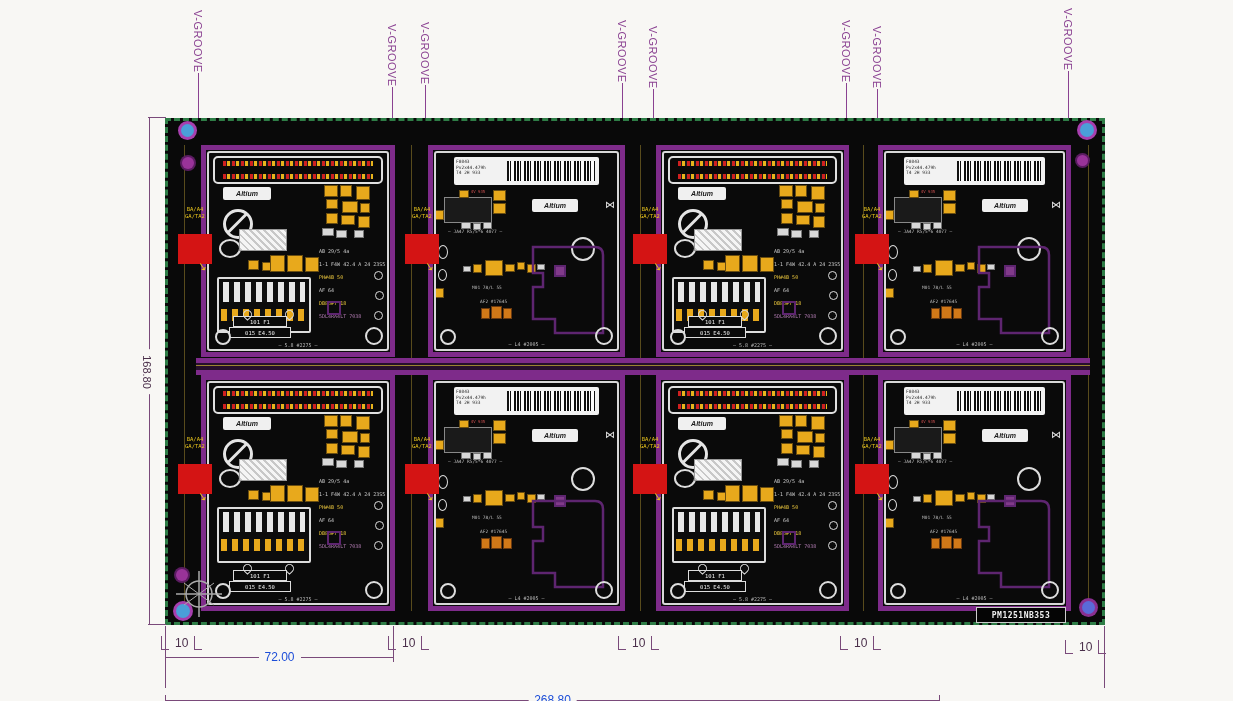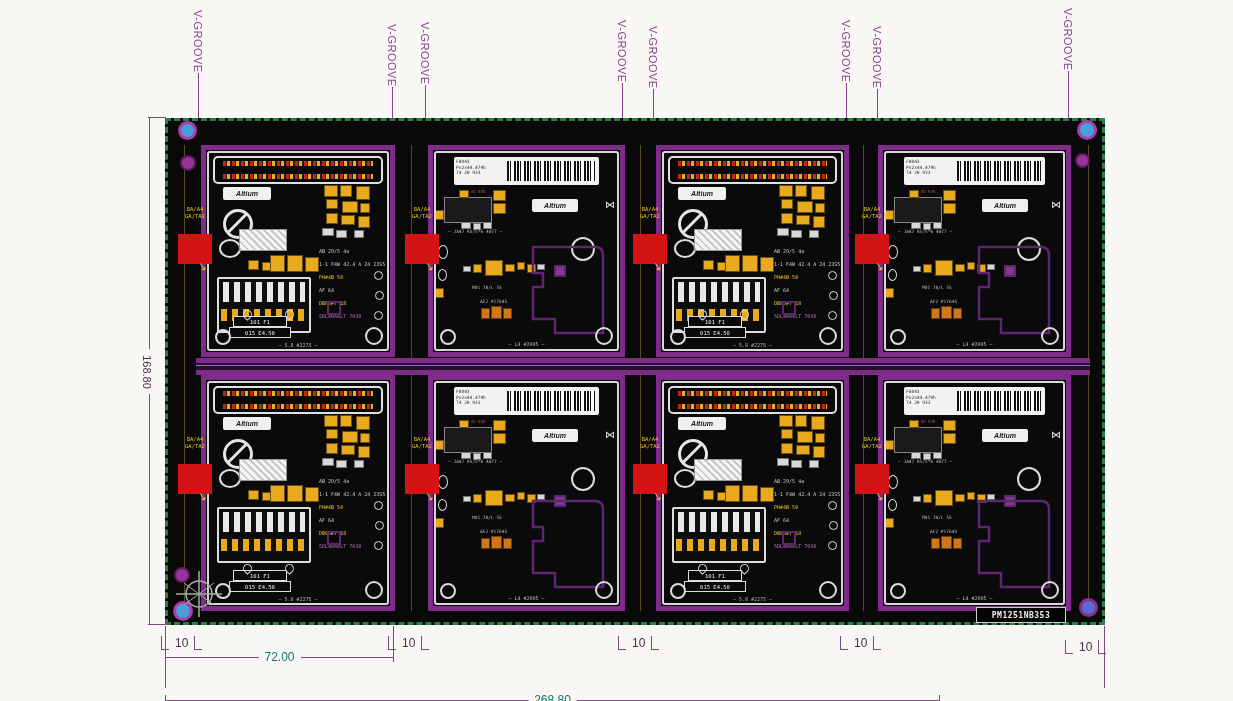--- a/index.html
+++ b/index.html
@@ -64,21 +64,21 @@
   .markarrow::after{content:"\2198";}
   
   .vg{position:absolute;display:flex;flex-direction:column;align-items:center;width:16px;}
   .vg .t{writing-mode:vertical-rl;font-size:11px;letter-spacing:.5px;color:#8a4191;font-family:"Liberation Sans",sans-serif;}
   .vg .l{width:1px;flex:1;min-height:6px;background:#8a4191;}
   .hdim{position:absolute;height:14px;}
   .hdim .line{position:absolute;left:0;right:0;top:7px;height:1px;background:#7a4a7a;}
   .hdim::before,.hdim::after{content:"";position:absolute;top:2px;width:1px;height:10px;background:#7a4a7a;}
   .hdim::before{left:0;} .hdim::after{right:0;}
   .hdim .lbl{position:absolute;left:50%;top:0;transform:translateX(-50%);background:#f8f7f4;
-             padding:0 6px;font-size:12px;color:#0f766e;}
+             padding:0 6px;font-size:12px;color:#1d4ed8;}
   .vdim{position:absolute;width:14px;}
   .vdim .line{position:absolute;top:0;bottom:0;left:7px;width:1px;background:#7a4a7a;}
   .vdim .lbl{position:absolute;top:50%;left:-1px;transform:translateY(-50%);writing-mode:vertical-rl;
              transform:translateY(-50%) ;background:#f8f7f4;padding:6px 0;font-size:11px;color:#4a2f4a;}
   .ten{position:absolute;font-size:12px;color:#4a2f4a;}
   .ten::before,.ten::after{content:"";position:absolute;top:0px;width:7px;height:13px;}
   .ten::before{left:-14px;border-left:1px solid #7a4a7a;border-bottom:1px solid #7a4a7a;}
   .ten::after{right:-14px;border-left:1px solid #7a4a7a;border-bottom:1px solid #7a4a7a;}
   .xline{position:absolute;background:#7a4a7a;}
   .pn{position:absolute;left:808px;top:486px;width:88px;height:14px;border:1px solid #ccc;background:#050505;

